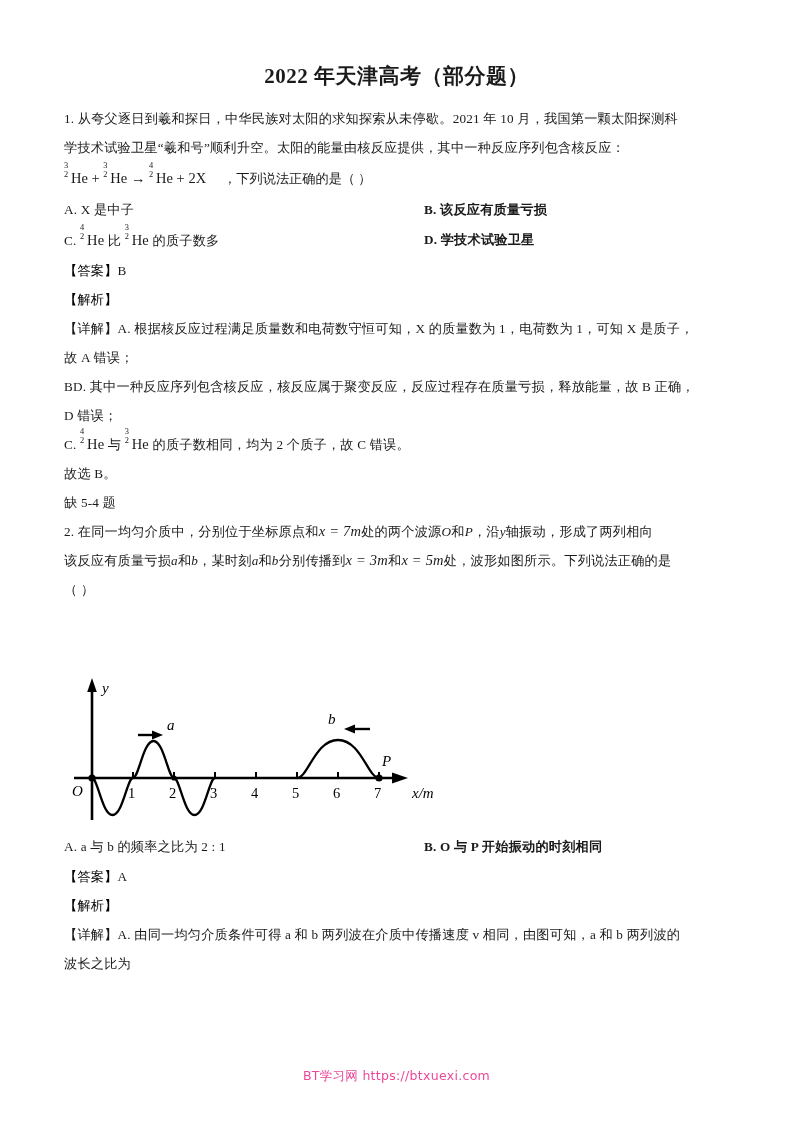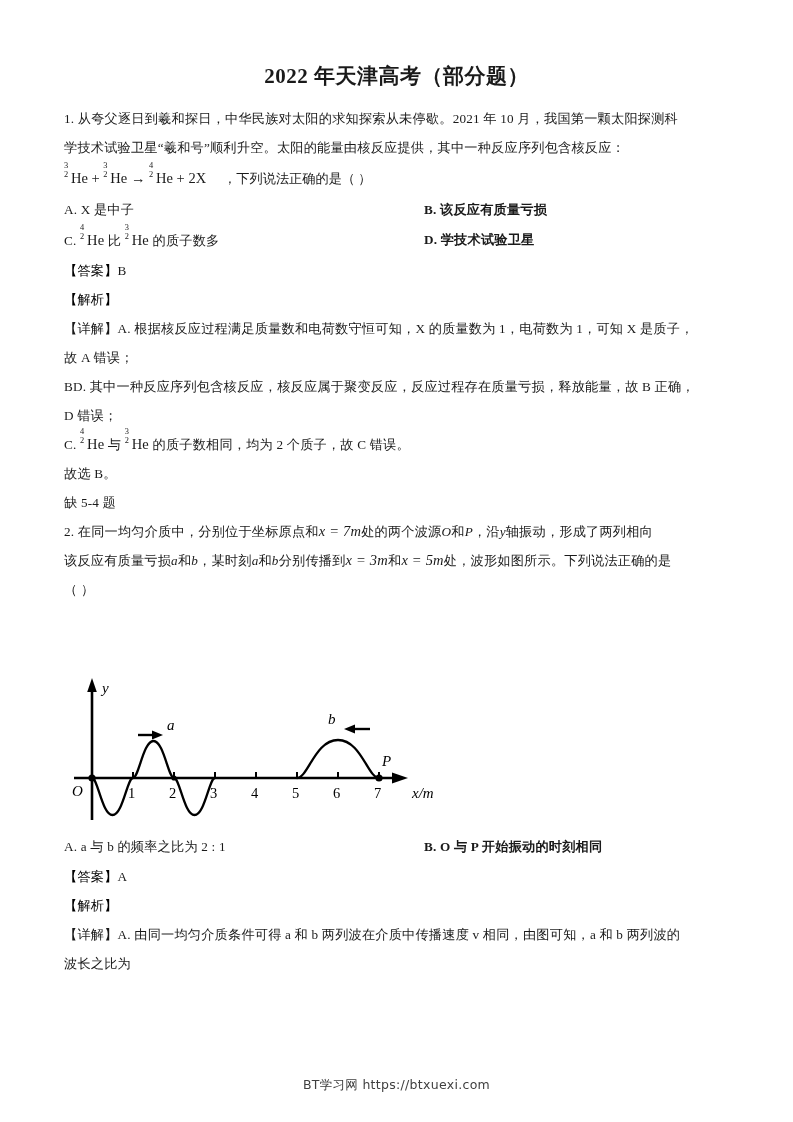--- a/index.html
+++ b/index.html
@@ -110,24 +110,23 @@
     height: 158px;
   }
   .figure svg { display: block; }
   .footer {
     position: absolute;
     left: 0;
     top: 1068px;
     width: 793px;
     text-align: center;
     font-size: 12.5px;
-    color: #404040;
+    color: #ec4899;
     font-family: "DejaVu Sans", "Liberation Sans", sans-serif;
     letter-spacing: 0.3px;
-    margin-top: 9px;
   }
 </style>
 </head>
 <body>
 
 <div class="page">
 
   <div class="doc-title">2022 年天津高考（部分题）</div>
 
   <div class="body-col">

